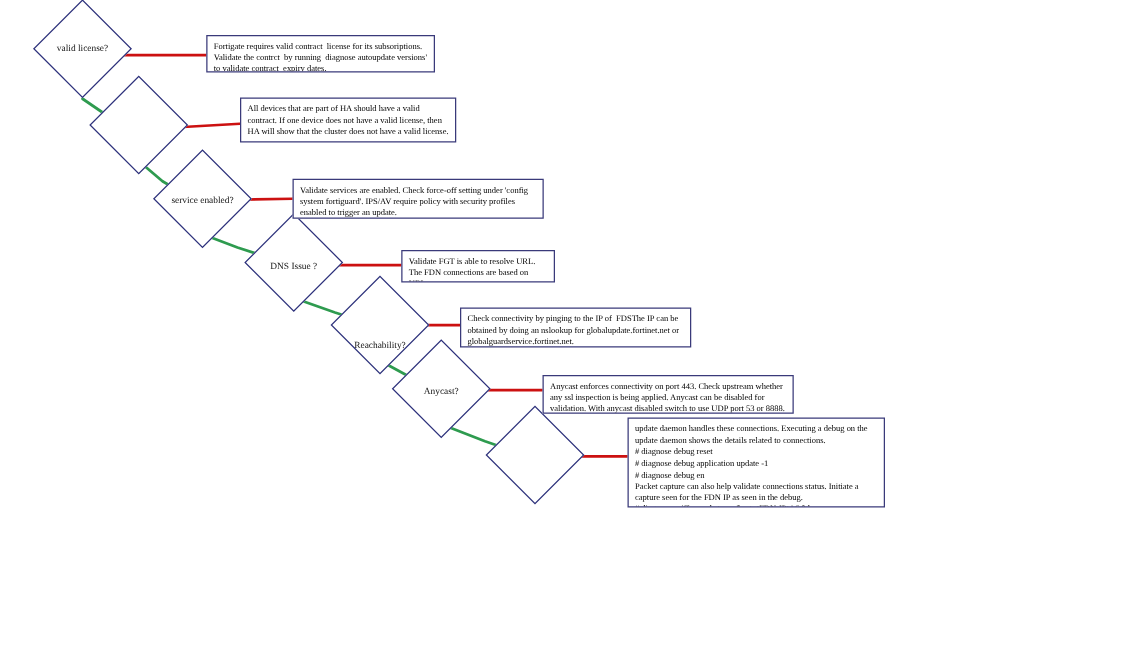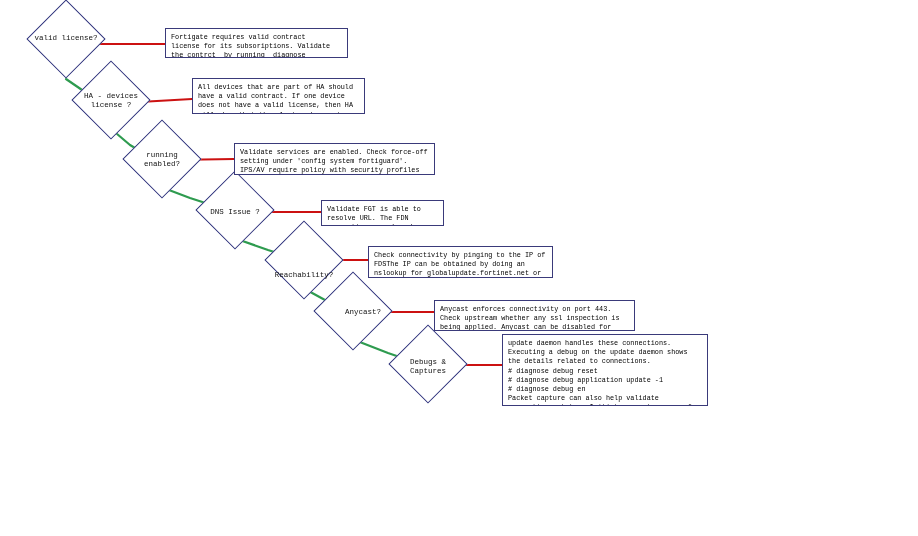--- a/index.html
+++ b/index.html
@@ -6,21 +6,21 @@
     margin: 0;
     padding: 0;
     background: #ffffff;
   }
   #canvas {
     position: relative;
     width: 918px;
     height: 536px;
     background: #ffffff;
     overflow: hidden;
-    font-family: Liberation Mono, monospace;
+    font-family: Liberation Serif, serif;
   }
   #connectors {
     position: absolute;
     left: 0;
     top: 0;
     width: 918px;
     height: 536px;
     pointer-events: none;
   }
   .diamond {
@@ -73,36 +73,34 @@
       <polyline points="303,288 325,300 342,310" fill="none" stroke="#2e9b4f" stroke-width="2.2" stroke-linecap="round" stroke-linejoin="round"></polyline>
       <polyline points="364,312 434,312" fill="none" stroke="#cc1111" stroke-width="2.2" stroke-linecap="round" stroke-linejoin="round"></polyline>
       <polyline points="352,339 388,353 417,363" fill="none" stroke="#2e9b4f" stroke-width="2.2" stroke-linecap="round" stroke-linejoin="round"></polyline>
       <polyline points="439,365 502,365" fill="none" stroke="#cc1111" stroke-width="2.2" stroke-linecap="round" stroke-linejoin="round"></polyline>
     </svg>
 
   <div class="diamond" style="left:38px; top:11px; width:56px; height:56px;"></div>
   <div class="diamond-label" style="left:27px; top:27px; width:78px; height:24px;">valid license?</div>
 
   <div class="diamond" style="left:83px; top:72px; width:56px; height:56px;"></div>
-  <div class="diamond-label" style="left:75px; top:87px; width:72px; height:28px;">HA - devices license ?</div>
 
   <div class="diamond" style="left:134px; top:131px; width:56px; height:56px;"></div>
-  <div class="diamond-label" style="left:128px; top:146px; width:68px; height:28px;">running enabled?</div>
+  <div class="diamond-label" style="left:128px; top:146px; width:68px; height:28px;">service enabled?</div>
 
   <div class="diamond" style="left:207px; top:182px; width:56px; height:56px;"></div>
   <div class="diamond-label" style="left:199px; top:203px; width:72px; height:20px;text-align:right;">DNS Issue ?</div>
 
   <div class="diamond" style="left:276px; top:232px; width:56px; height:56px;"></div>
   <div class="diamond-label" style="left:266px; top:266px; width:76px; height:20px;">Reachability?</div>
 
   <div class="diamond" style="left:325px; top:283px; width:56px; height:56px;"></div>
-  <div class="diamond-label" style="left:328px; top:303px; width:70px; height:20px;">Anycast?</div>
+  <div class="diamond-label" style="left:318px; top:303px; width:70px; height:20px;">Anycast?</div>
 
   <div class="diamond" style="left:400px; top:336px; width:56px; height:56px;"></div>
-  <div class="diamond-label" style="left:392px; top:353px; width:72px; height:28px;">Debugs &amp; Captures</div>
 
   <div class="note" style="left:165px; top:28px; width:183px; height:30px;">Fortigate requires valid contract  license for its subsoriptions. Validate the contrct  by running  diagnose autoupdate versions' to validate contract  expiry dates.</div>
 
   <div class="note" style="left:192px; top:78px; width:173px; height:36px;">All devices that are part of HA should have a valid contract. If one device does not have a valid license, then HA will show that the cluster does not have a valid license.</div>
 
   <div class="note" style="left:234px; top:143px; width:201px; height:32px;">Validate services are enabled. Check force-off setting under 'config system fortiguard'. IPS/AV require policy with security profiles enabled to trigger an update.</div>
 
   <div class="note" style="left:321px; top:200px; width:123px; height:26px;">Validate FGT is able to resolve URL. The FDN connections are based on URL.</div>
 
   <div class="note" style="left:368px; top:246px; width:185px; height:32px;">Check connectivity by pinging to the IP of  FDSThe IP can be obtained by doing an nslookup for globalupdate.fortinet.net or globalguardservice.fortinet.net.</div>

